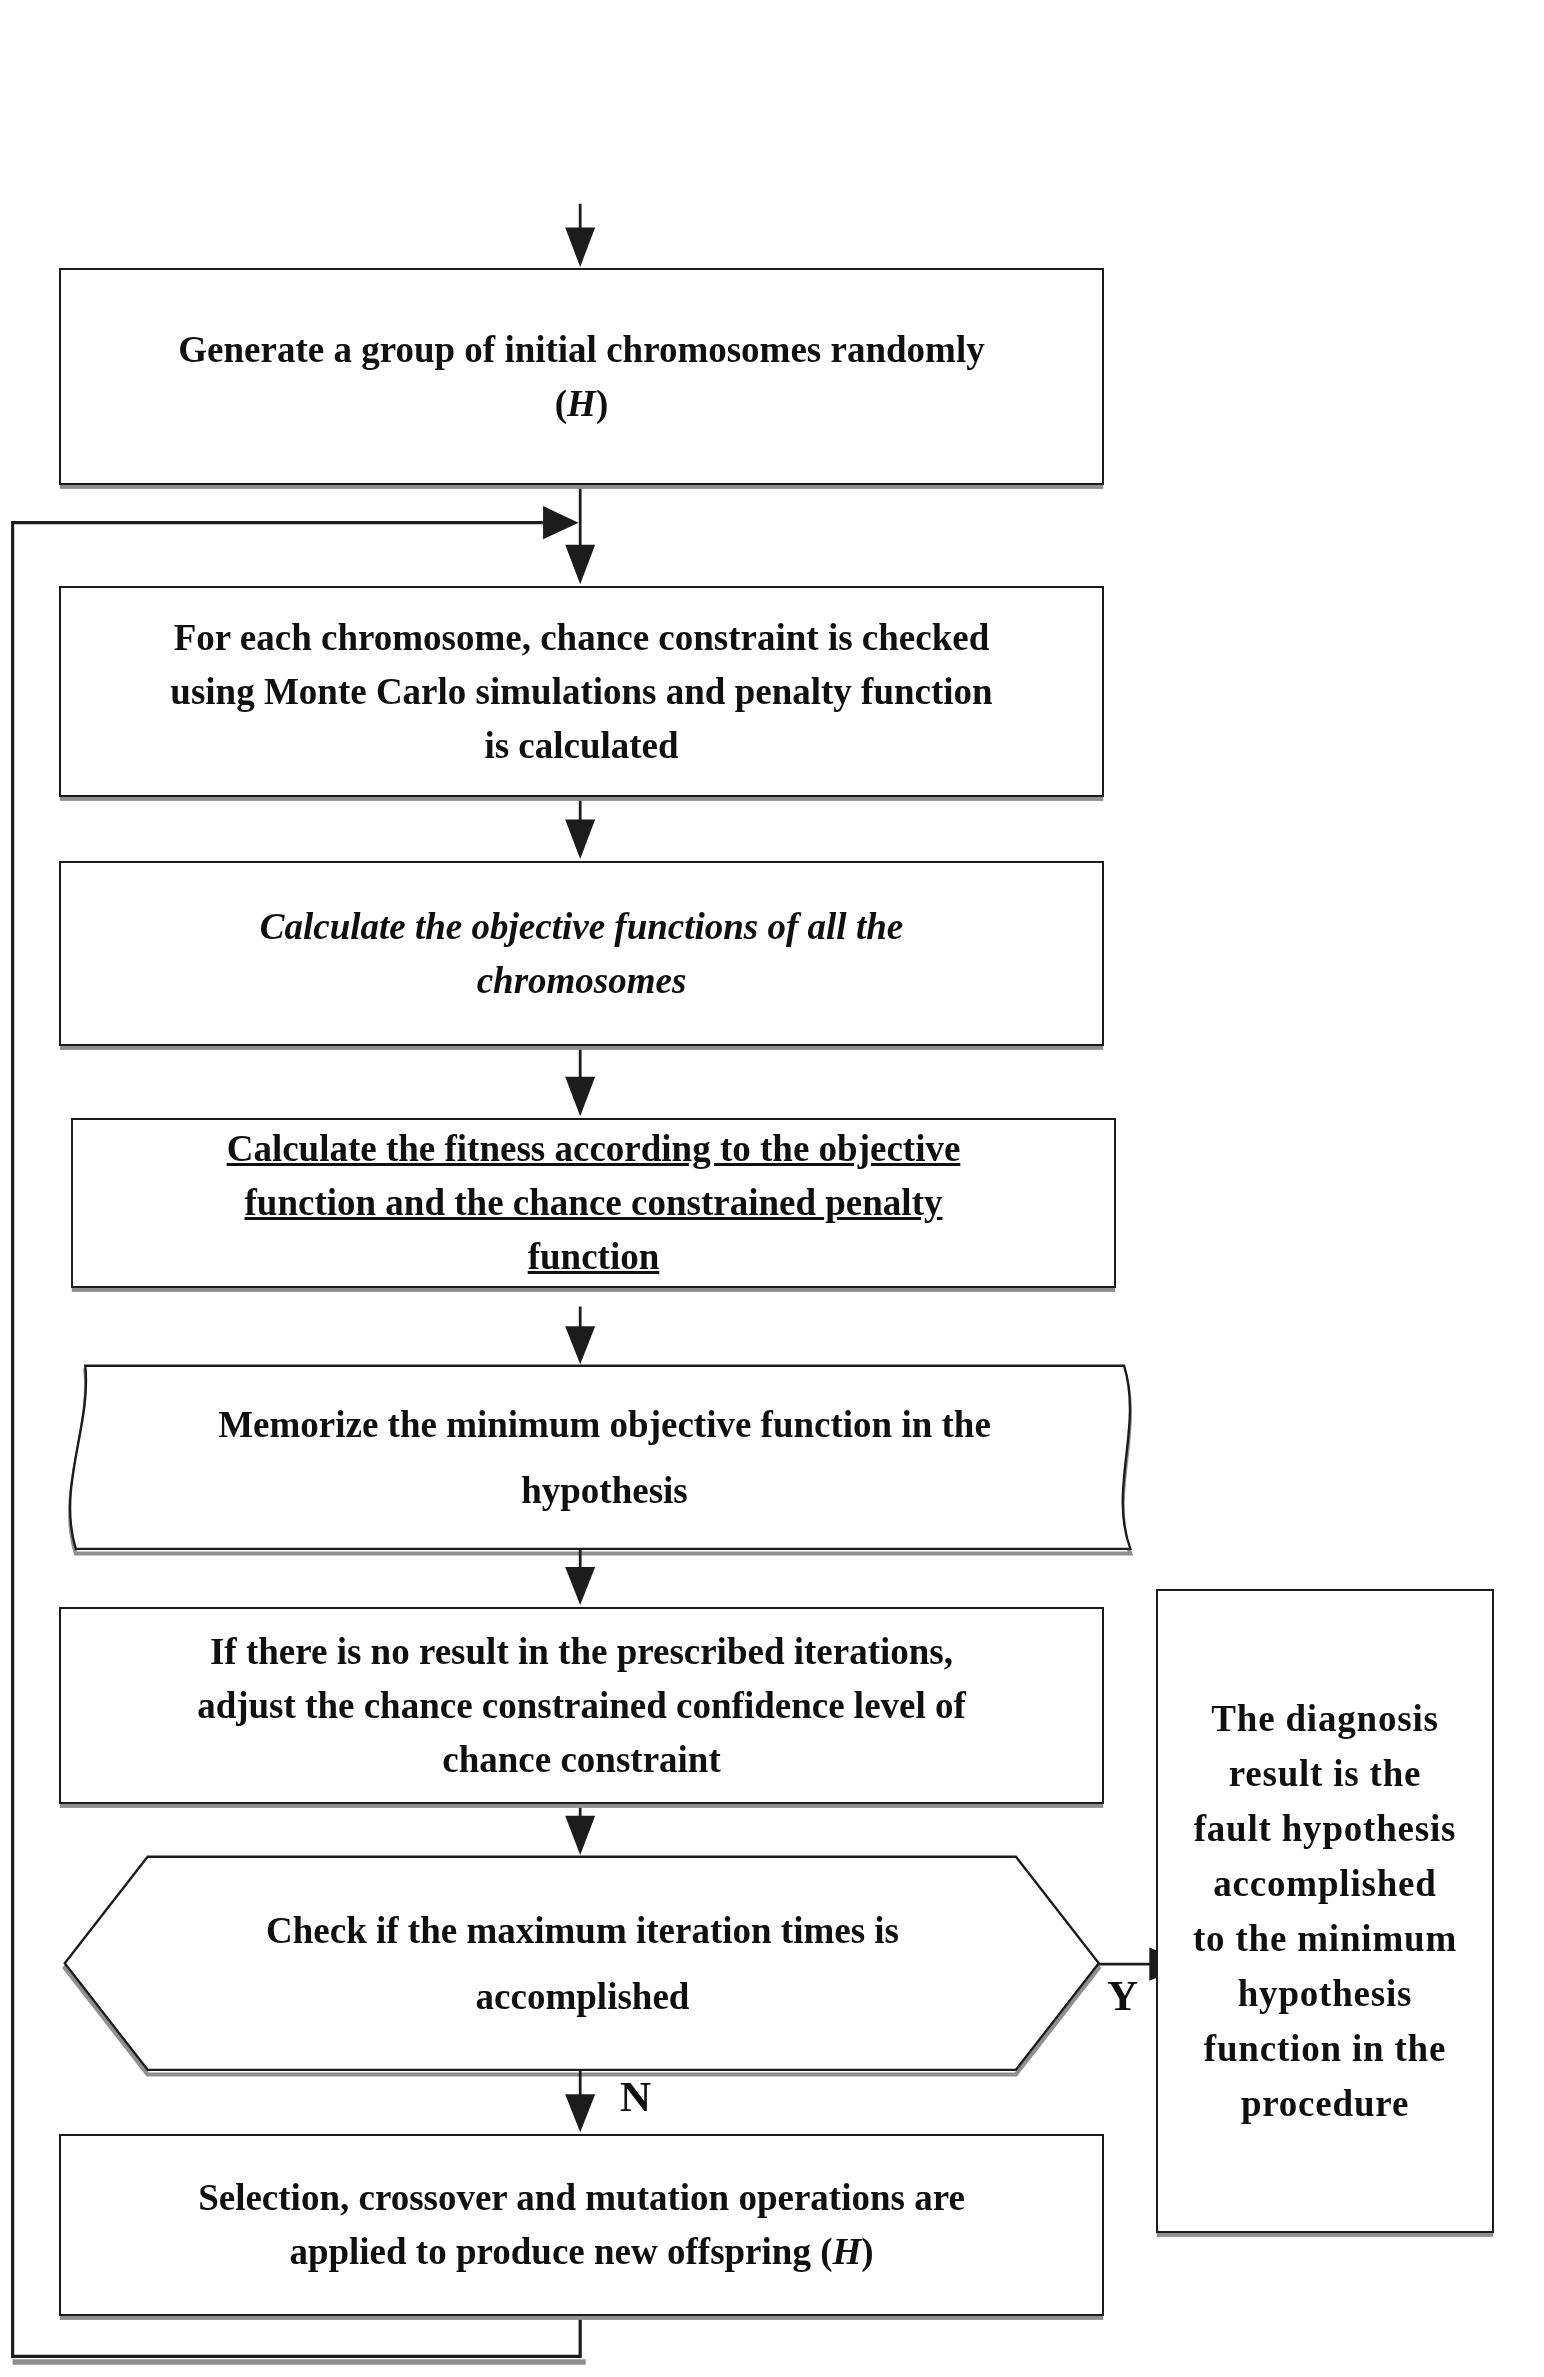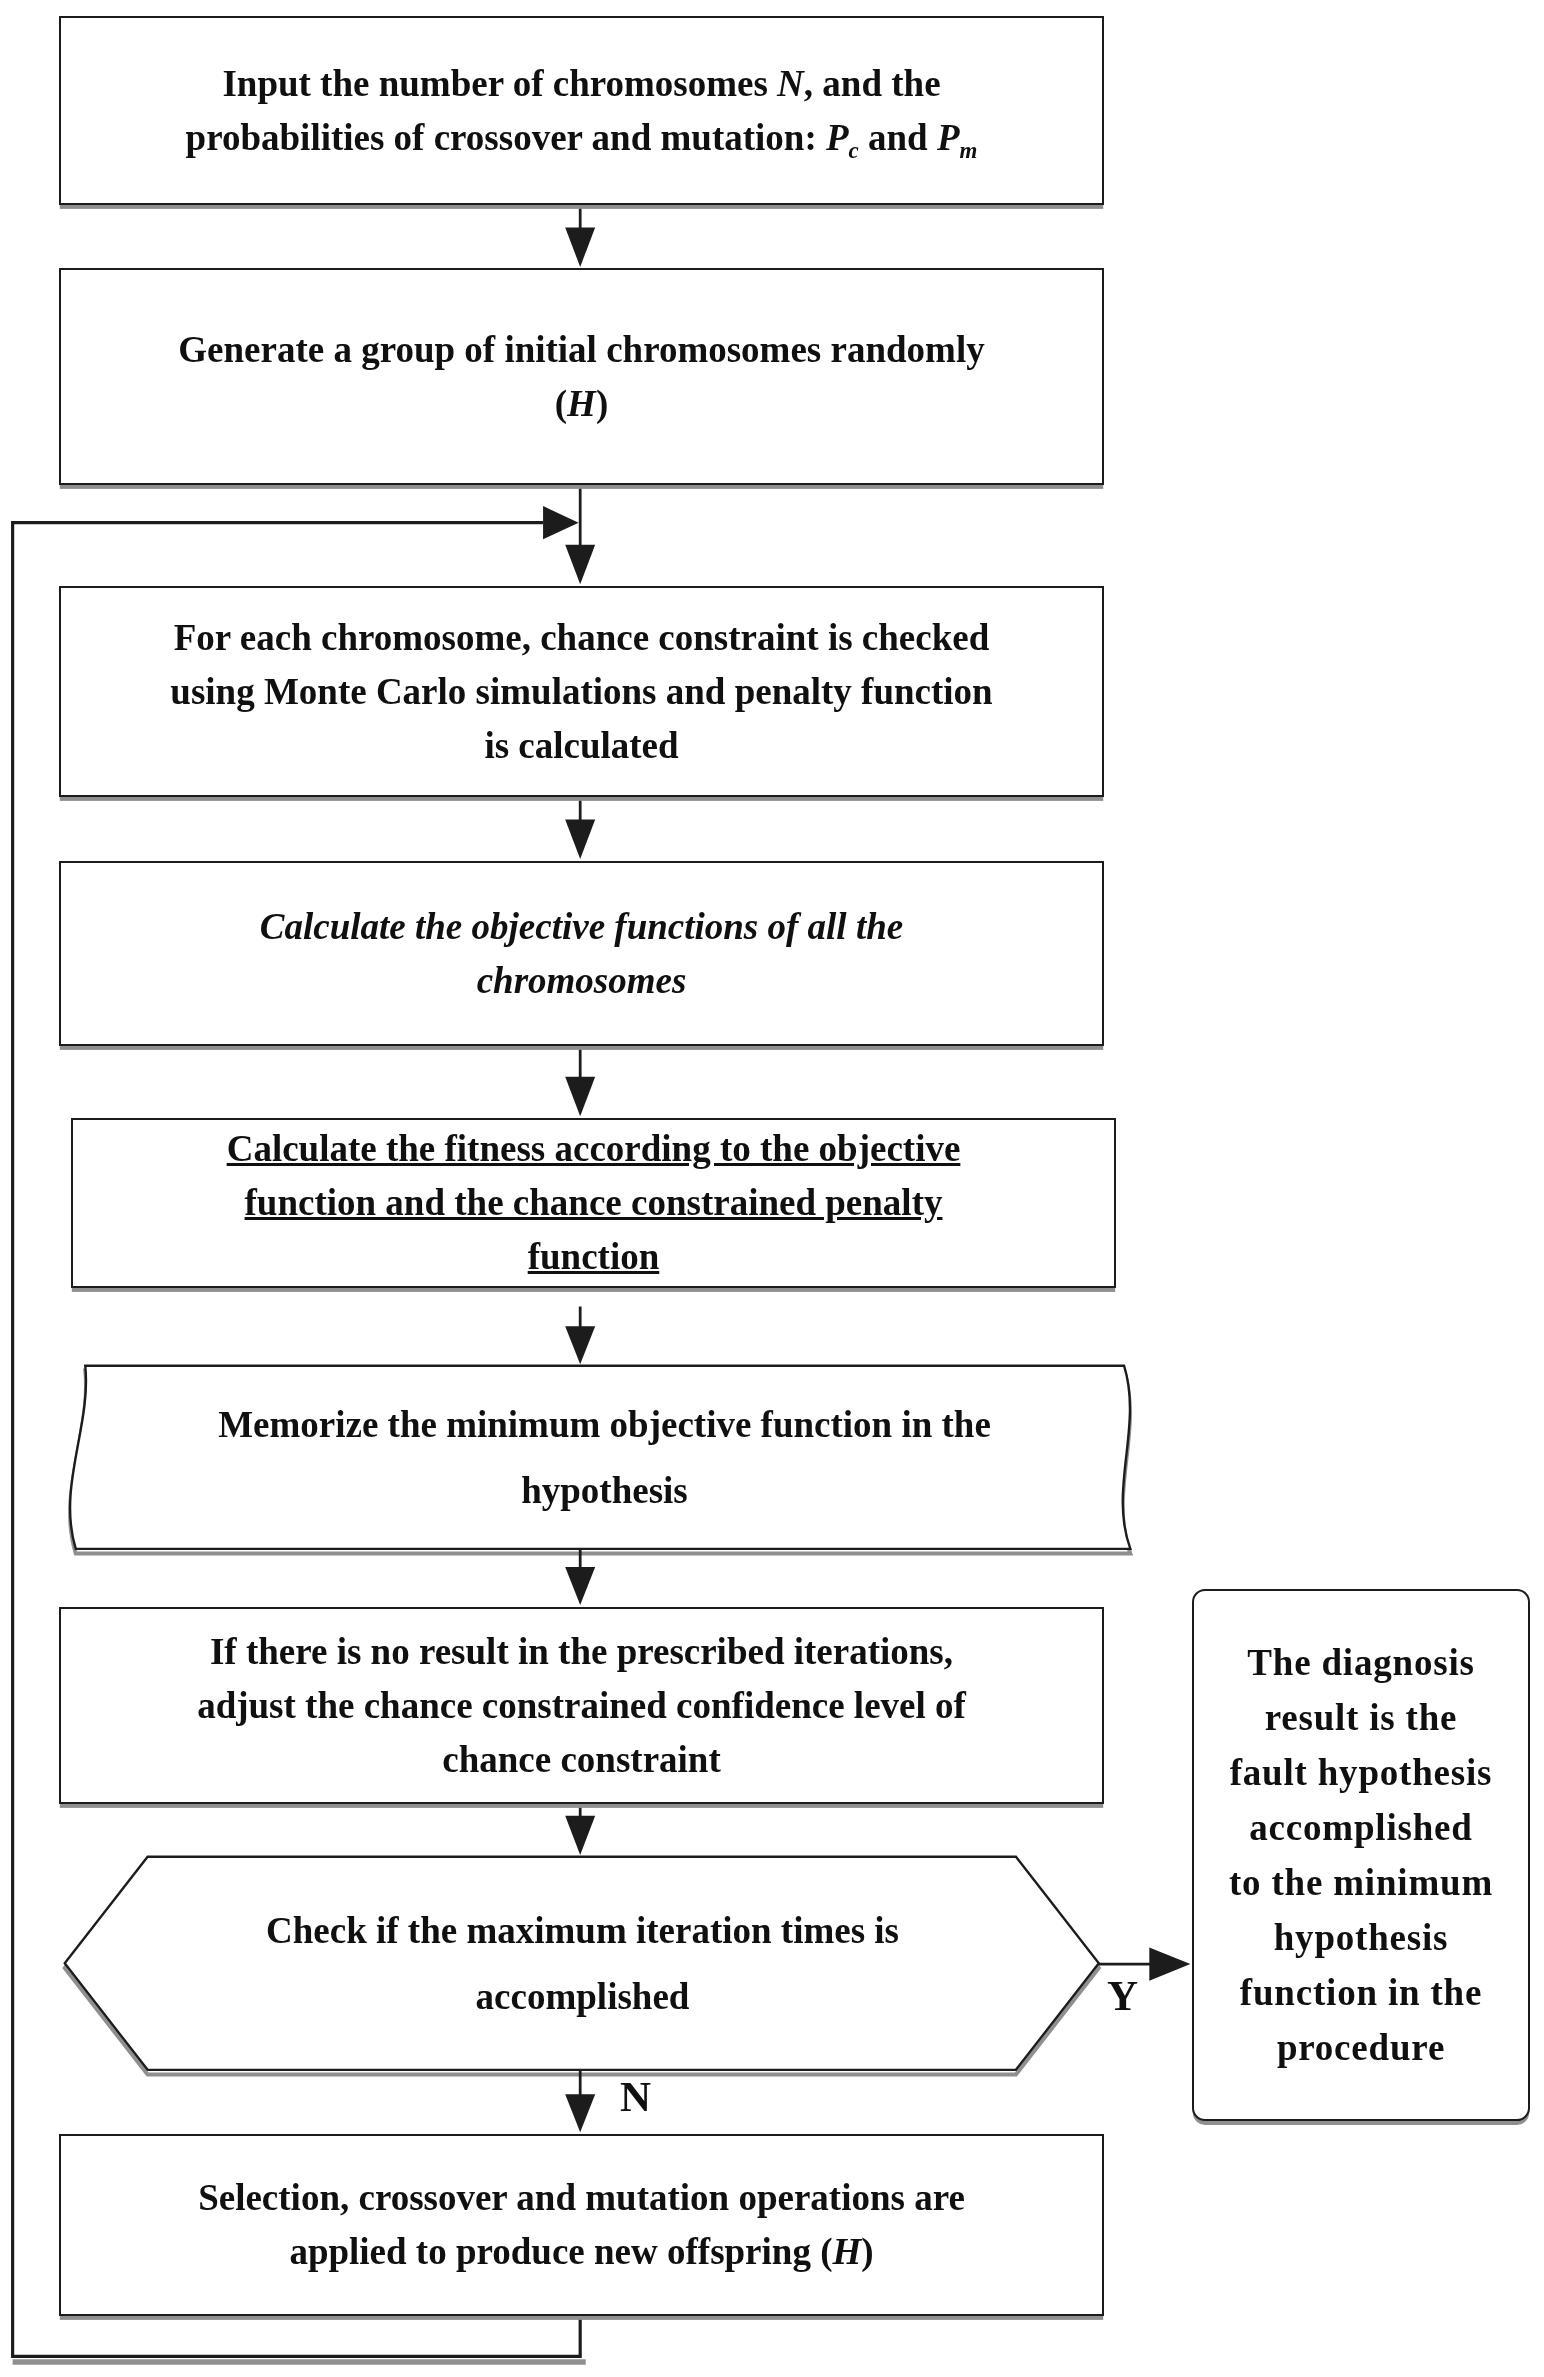--- a/index.html
+++ b/index.html
@@ -79,24 +79,20 @@
       <polygon points="716,2300 754,2300 735,2350"></polygon>
       <polygon points="716,2653 754,2653 735,2701"></polygon>
       <polygon points="1456,2467 1456,2509 1508,2488"></polygon>
     </g>
 
     <path d="M 108 1730 L 1424 1730 C 1448 1808 1404 1886 1432 1962 L 96 1962 C 72 1884 116 1806 108 1730 Z" fill="#ffffff" stroke="#1c1c1c" stroke-width="3"></path>
 
     <polygon points="187,2352 1287,2352 1392,2487 1287,2622 187,2622 82,2487" fill="#ffffff" stroke="#1c1c1c" stroke-width="3"></polygon>
   </svg>
 
-  <div class="node" style="left:59px;top:16px;width:1045px;height:189px;">
-      <span class="tline"><span>Input the number of chromosomes </span><span class="it">N</span><span>, and the</span></span>
-      <span class="tline"><span>probabilities of crossover and mutation: </span><span class="it">P</span><span class="it sb">c</span><span> and </span><span class="it">P</span><span class="it sb">m</span></span>
-    </div>
 
   <div class="node" style="left:59px;top:268px;width:1045px;height:217px;">
       <span class="tline"><span>Generate a group of initial chromosomes randomly</span></span>
       <span class="tline"><span>(</span><span class="it">H</span><span>)</span></span>
     </div>
 
   <div class="node" style="left:59px;top:586px;width:1045px;height:211px;">
       <span class="tline"><span>For each chromosome, chance constraint is checked</span></span>
       <span class="tline"><span>using Monte Carlo simulations and penalty function</span></span>
       <span class="tline"><span>is calculated</span></span>
@@ -127,21 +123,21 @@
   <div class="node ghost" style="left:148px;top:1865px;width:869px;height:197px;">
       <span class="tline"><span>Check if the maximum iteration times is</span></span>
       <span class="tline"><span>accomplished</span></span>
     </div>
 
   <div class="node" style="left:59px;top:2134px;width:1045px;height:182px;">
       <span class="tline"><span>Selection, crossover and mutation operations are</span></span>
       <span class="tline"><span>applied to produce new offspring (</span><span class="it">H</span><span>)</span></span>
     </div>
 
-  <div class="node" style="left:1192px;top:1589px;width:338px;height:532px;border-radius:13px;" id="node-diagnosis-result">
+  <div class="node" style="left:1156px;top:1589px;width:338px;height:644px;" id="node-diagnosis-result">
       <span class="tline"><span>The diagnosis</span></span>
       <span class="tline"><span>result is the</span></span>
       <span class="tline"><span>fault hypothesis</span></span>
       <span class="tline"><span>accomplished</span></span>
       <span class="tline"><span>to the minimum</span></span>
       <span class="tline"><span>hypothesis</span></span>
       <span class="tline"><span>function in the</span></span>
       <span class="tline"><span>procedure</span></span>
     </div>
 

